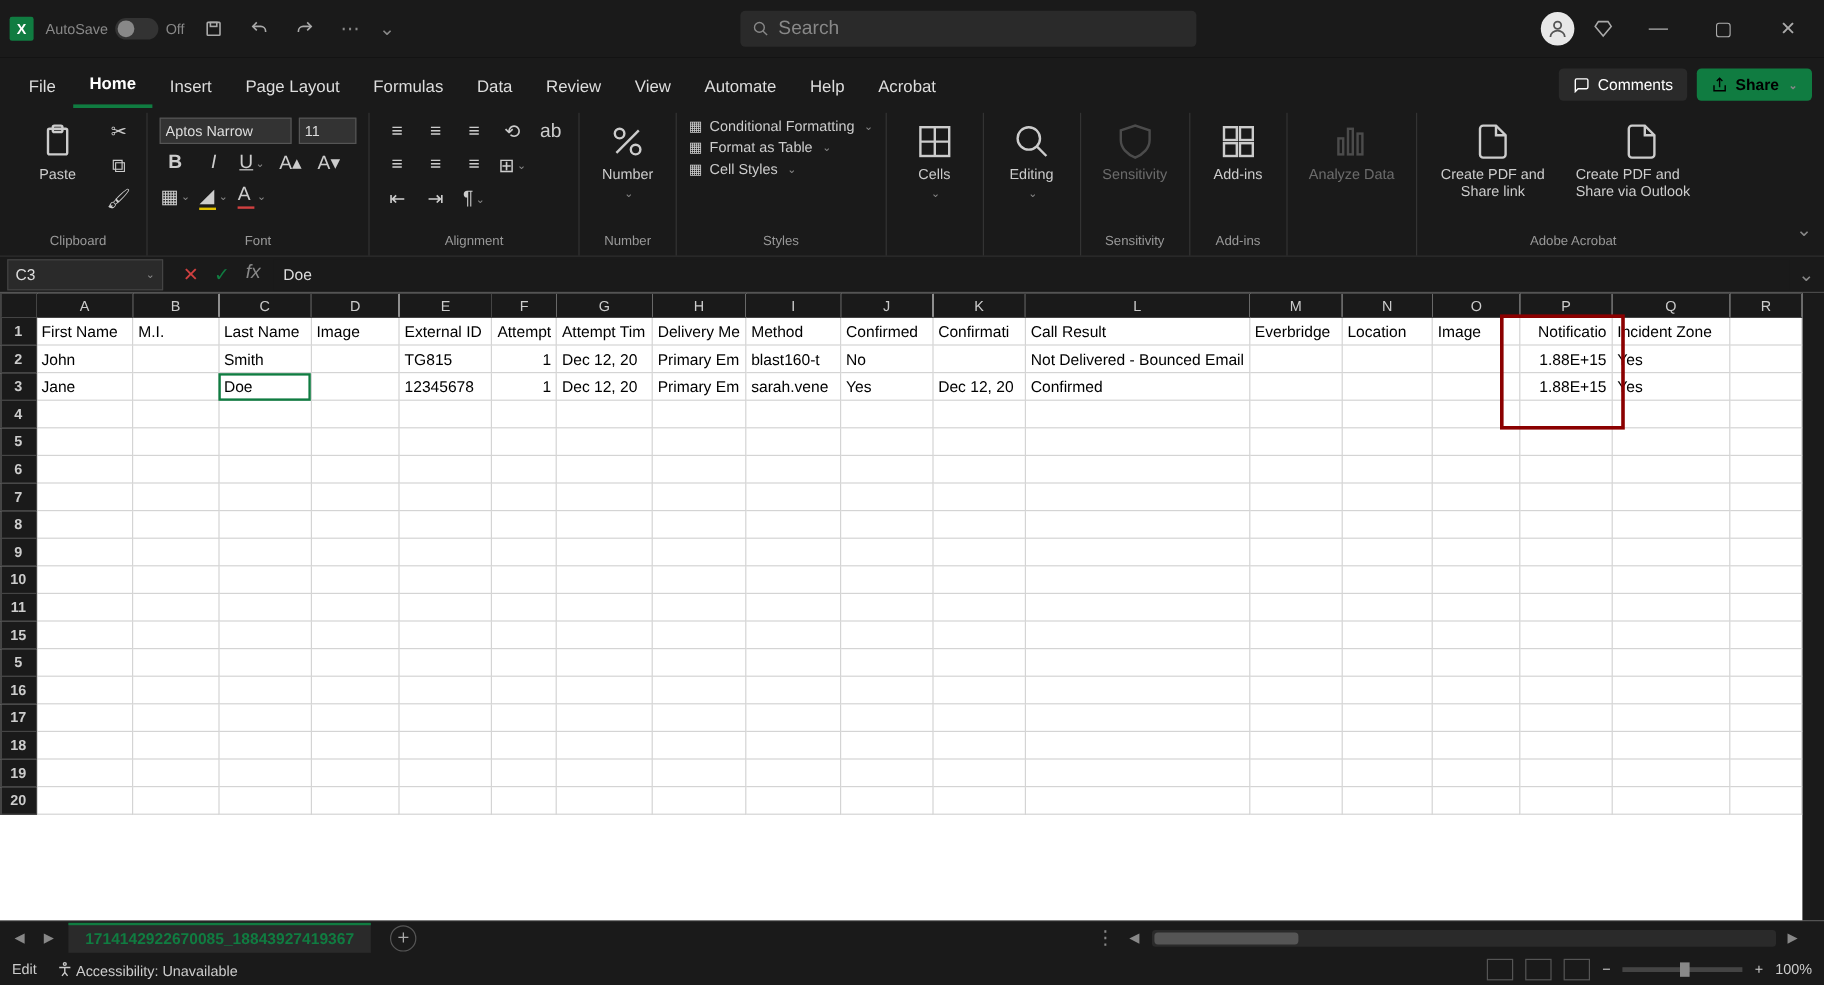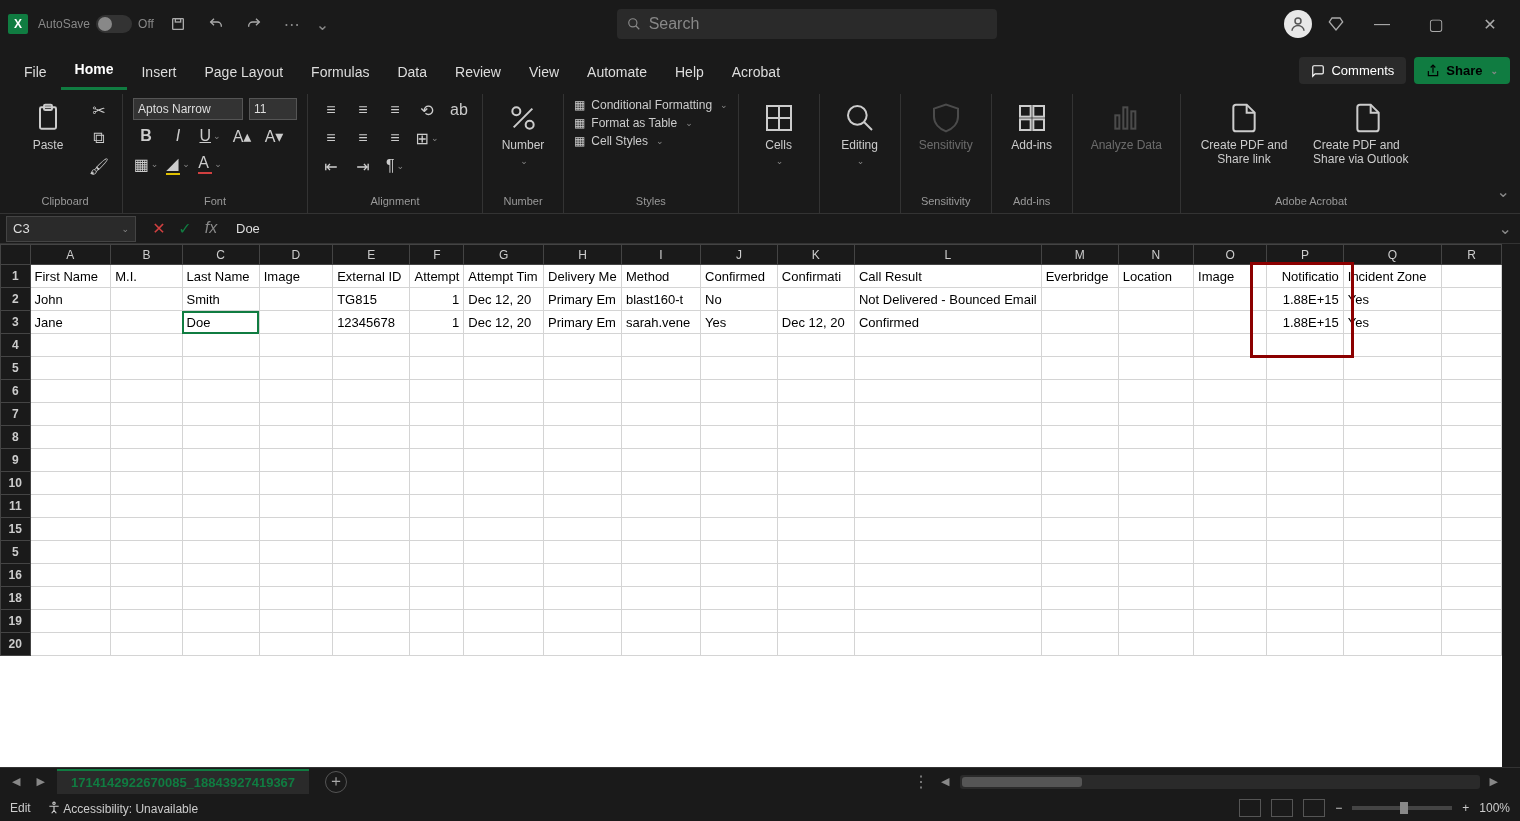--- a/index.html
+++ b/index.html
@@ -719,20 +719,41 @@
             <td class=""></td>
             <td class=""></td>
             <td class=""></td>
             <td class=""></td>
             <td class=""></td>
             <td class=" num"></td>
             <td class=""></td>
             <td class=""></td>
           </tr>
           <tr>
+            <th class="rowhdr">17</th>
+            <td class=""></td>
+            <td class=""></td>
+            <td class=""></td>
+            <td class=""></td>
+            <td class=""></td>
+            <td class=" num"></td>
+            <td class=""></td>
+            <td class=""></td>
+            <td class=""></td>
+            <td class=""></td>
+            <td class=""></td>
+            <td class=""></td>
+            <td class=""></td>
+            <td class=""></td>
+            <td class=""></td>
+            <td class=" num"></td>
+            <td class=""></td>
+            <td class=""></td>
+          </tr>
+          <tr>
             <th class="rowhdr">18</th>
             <td class=""></td>
             <td class=""></td>
             <td class=""></td>
             <td class=""></td>
             <td class=""></td>
             <td class=" num"></td>
             <td class=""></td>
             <td class=""></td>
             <td class=""></td>

